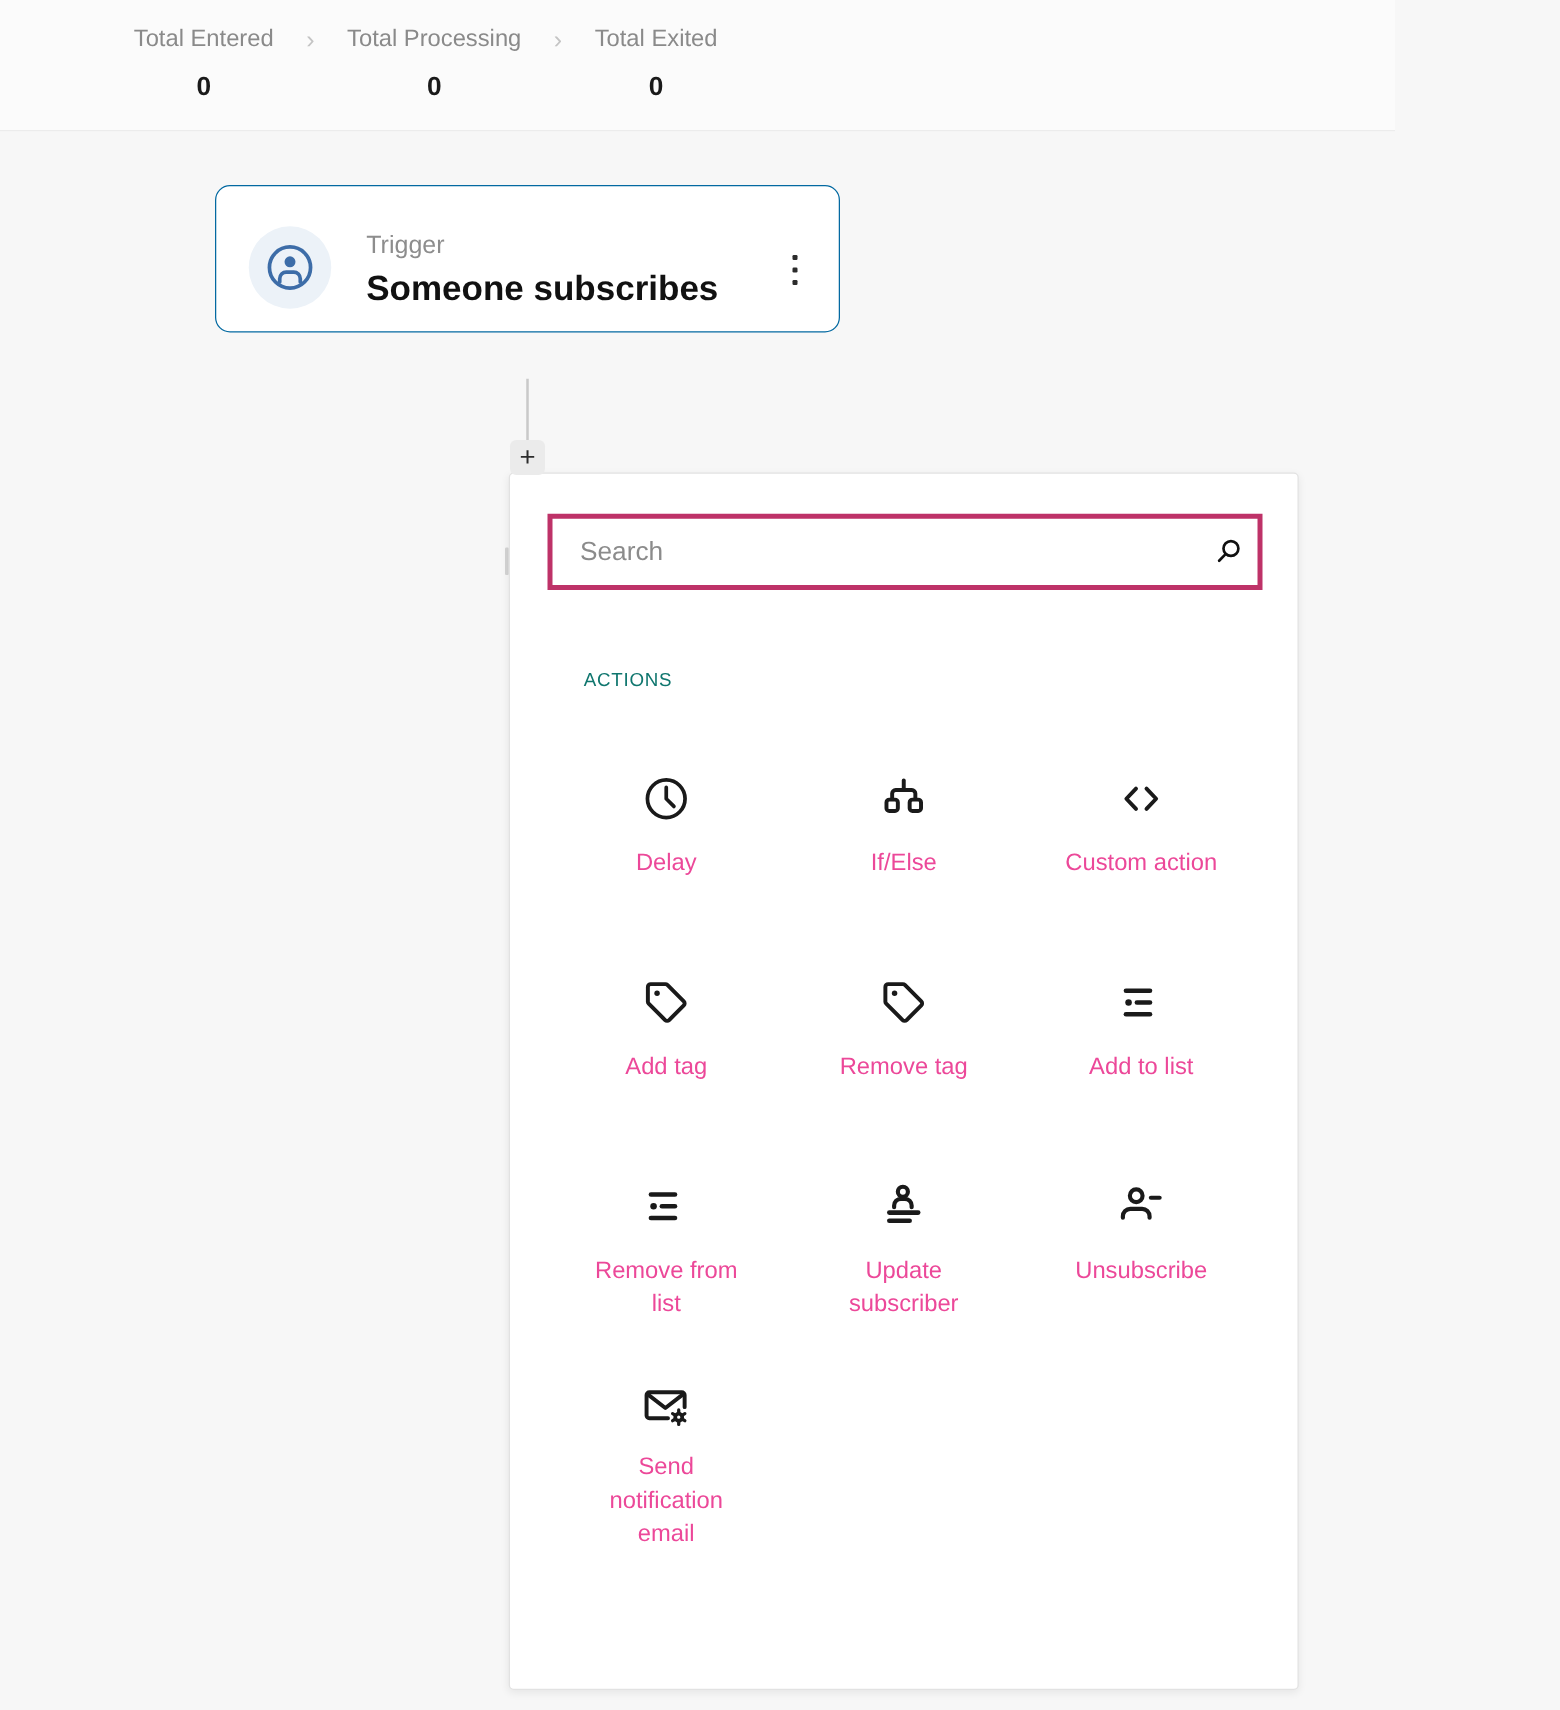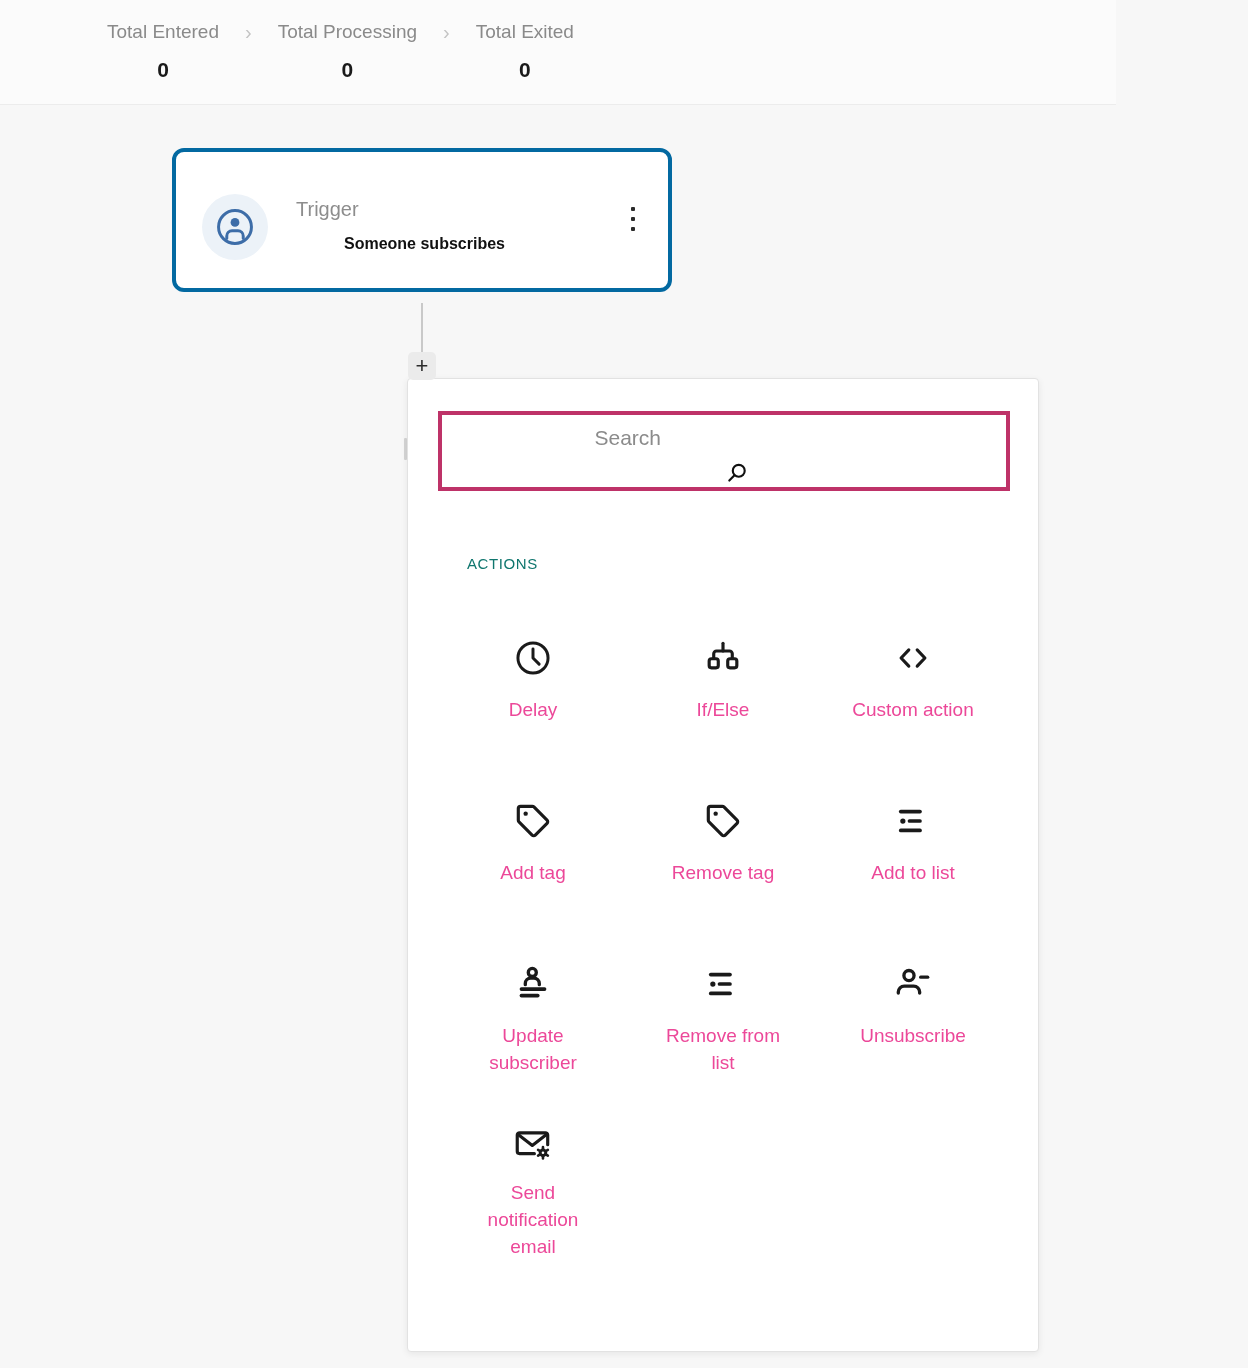--- a/index.html
+++ b/index.html
@@ -61,24 +61,24 @@
     margin: 0 26px;
     user-select: none;
   }
 
   
   #trigger-card {
     position: absolute;
     left: 172px;
     top: 148px;
     width: 500px;
-    height: 144px;
+    height: 118px;
     box-sizing: border-box;
     background: #ffffff;
-    border: 4px solid #0369a1;
+    border: 1px solid #0369a1;
     border-radius: 12px;
     display: flex;
     align-items: center;
     padding: 14px 22px 0 26px;
   }
   #trigger-avatar {
     width: 66px;
     height: 66px;
     border-radius: 50%;
     background: #ecf2f8;
@@ -94,26 +94,25 @@
     flex-direction: column;
     justify-content: center;
   }
   .trigger-kicker {
     font-size: 20px;
     color: #8d8d8d;
     font-weight: 400;
     line-height: 27px;
   }
   .trigger-title {
-    font-size: 16px;
+    font-size: 28px;
     color: #111111;
     font-weight: 700;
     line-height: 30px;
     margin-top: 6px;
-    margin-left: 48px;
   }
   #trigger-menu {
     align-self: flex-start;
     margin-top: 38px;
     width: 26px;
     height: 30px;
     display: flex;
     flex-direction: column;
     align-items: center;
     justify-content: space-between;
@@ -181,29 +180,28 @@
     background: #ffffff;
     border: 1px solid #e2e2e2;
     border-radius: 4px;
     box-shadow: 0 2px 7px rgba(0,0,0,0.07);
     z-index: 3;
     padding: 32px 30px 0 30px;
   }
 
   #search-box {
     width: 572px;
-    height: 80px;
+    height: 61px;
     box-sizing: border-box;
     border: 4px solid #be3268;
     background: #ffffff;
     display: flex;
     align-items: center;
     padding: 0 10px 0 22px;
     margin: 0 auto;
-    flex-direction: column;
   }
   #search-input {
     flex: 1 1 auto;
     border: none;
     outline: none;
     background: transparent;
     font-family: "Liberation Sans", sans-serif;
     font-size: 21px;
     color: #2b2b2b;
     padding: 0;
@@ -386,44 +384,44 @@
           <path d="M10 12h6" stroke="#1a1a1a" stroke-width="2.1" stroke-linecap="round"></path>
           <path d="M5 17.4h11" stroke="#1a1a1a" stroke-width="2.1" stroke-linecap="round"></path>
         </svg>
       </div>
       <div class="action-label">Add to list</div>
     </div>
 
     <div class="action-item">
       <div class="action-icon">
         <svg width="42" height="42" viewBox="0 0 24 24" fill="none" aria-hidden="true">
+          <path d="M5 6.6h11" stroke="#1a1a1a" stroke-width="2.1" stroke-linecap="round"></path>
+          <circle cx="6.2" cy="12" r="1.5" fill="#1a1a1a"></circle>
+          <path d="M10 12h6" stroke="#1a1a1a" stroke-width="2.1" stroke-linecap="round"></path>
+          <path d="M5 17.4h11" stroke="#1a1a1a" stroke-width="2.1" stroke-linecap="round"></path>
+        </svg>
+      </div>
+      <div class="action-label">Remove from list</div>
+    </div>
+
+    <div class="action-item">
+      <div class="action-icon">
+        <svg width="42" height="42" viewBox="0 0 24 24" fill="none" aria-hidden="true">
           <circle cx="11.6" cy="5.4" r="2.3" stroke="#1a1a1a" stroke-width="1.9"></circle>
           <path d="M7.6 12.4v-.7a3.1 3.1 0 0 1 3.1-3.1h1.8a3.1 3.1 0 0 1 3.1 3.1v.7" stroke="#1a1a1a" stroke-width="1.9" stroke-linecap="round"></path>
           <path d="M5.4 14.9h13.2" stroke="#1a1a1a" stroke-width="2.1" stroke-linecap="round"></path>
           <path d="M5.4 18.6h9.3" stroke="#1a1a1a" stroke-width="2.1" stroke-linecap="round"></path>
         </svg>
       </div>
       <div class="action-label">Update subscriber</div>
     </div>
 
     <div class="action-item">
       <div class="action-icon">
         <svg width="42" height="42" viewBox="0 0 24 24" fill="none" aria-hidden="true">
-          <path d="M5 6.6h11" stroke="#1a1a1a" stroke-width="2.1" stroke-linecap="round"></path>
-          <circle cx="6.2" cy="12" r="1.5" fill="#1a1a1a"></circle>
-          <path d="M10 12h6" stroke="#1a1a1a" stroke-width="2.1" stroke-linecap="round"></path>
-          <path d="M5 17.4h11" stroke="#1a1a1a" stroke-width="2.1" stroke-linecap="round"></path>
-        </svg>
-      </div>
-      <div class="action-label">Remove from list</div>
-    </div>
-
-    <div class="action-item">
-      <div class="action-icon">
-        <svg width="42" height="42" viewBox="0 0 24 24" fill="none" aria-hidden="true">
           <circle cx="9.7" cy="7.2" r="2.9" stroke="#1a1a1a" stroke-width="1.9"></circle>
           <path d="M3.6 17.2v-.6a3.4 3.4 0 0 1 3.4-3.4h5.4a3.4 3.4 0 0 1 3.4 3.4v.6" stroke="#1a1a1a" stroke-width="1.9" stroke-linecap="round" stroke-linejoin="round"></path>
           <path d="M16.4 8.1h4" stroke="#1a1a1a" stroke-width="1.9" stroke-linecap="round"></path>
         </svg>
       </div>
       <div class="action-label">Unsubscribe</div>
     </div>
 
     <div class="action-item">
       <div class="action-icon">

